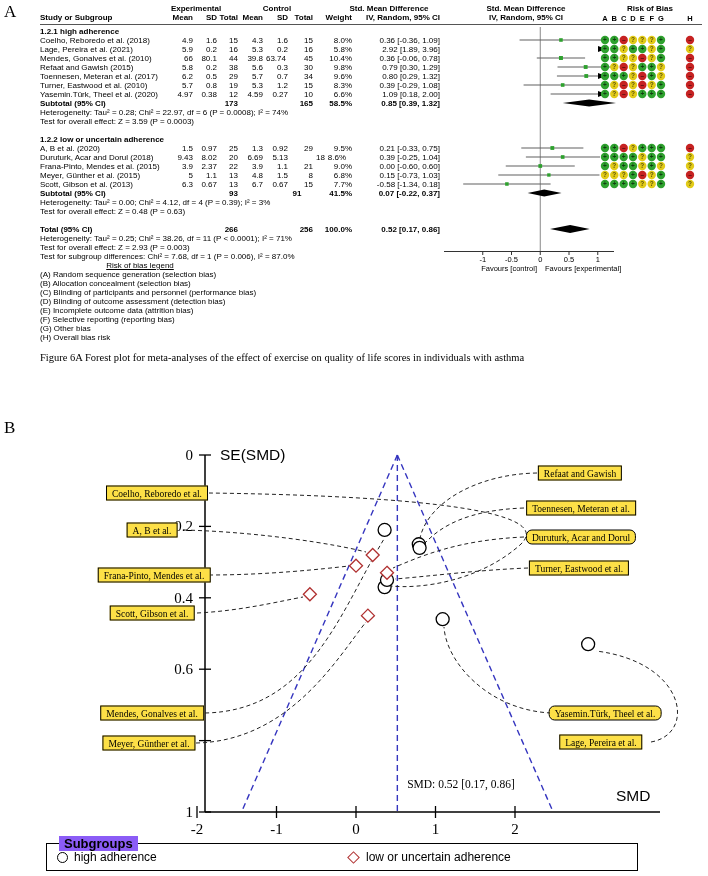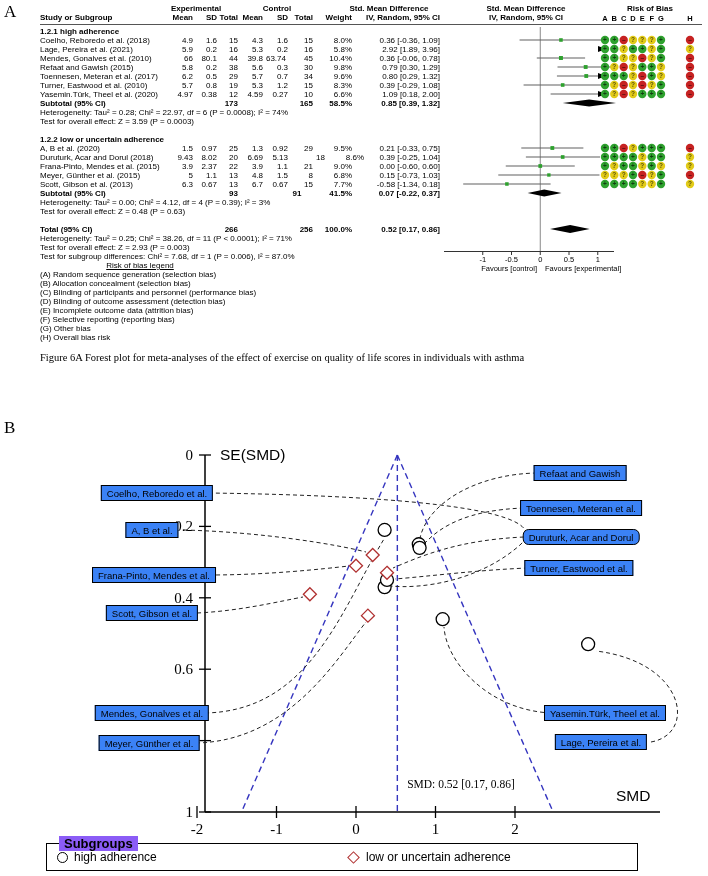--- a/index.html
+++ b/index.html
@@ -8,21 +8,21 @@
   .t{position:absolute;font-size:8px;line-height:9px;white-space:nowrap}
   .t.b{font-weight:bold}
   .t.r{text-align:right}
   .t.c{text-align:center}
   .t.u{text-decoration:underline}
   .panel-label{position:absolute;font-family:"Liberation Serif",serif;font-size:17px;font-weight:400}
   #caption{position:absolute;left:40px;top:352px;font-family:"Liberation Serif",serif;font-size:10.5px;white-space:nowrap}
   #rule{position:absolute;left:40px;top:24px;width:662px;height:1px;background:#555}
   svg{position:absolute;left:0;top:0}
   #svgB{top:410px}
-  .box-label{position:absolute;transform:translate(-50%,-50%);border:1px solid #000;background:#3b82f6;padding:2px 5px 1px 5px;font-family:Liberation Sans, sans-serif;font-size:9.5px;white-space:nowrap;z-index:3}
+  .box-label{position:absolute;transform:translate(-50%,-50%);border:1px solid #000;background:#fde047;padding:2px 5px 1px 5px;font-family:Liberation Serif, serif;font-size:9.5px;white-space:nowrap;z-index:3}
   #smd-note{position:absolute;transform:translate(-50%,-50%);font-family:"Liberation Serif",serif;font-size:11.5px;white-space:nowrap}
   #legend{position:absolute;left:46px;top:843px;width:592px;height:28px;border:1.5px solid #000}
   #legend .legend-title{position:absolute;top:-8px;left:12px;background:#8b5cf6;padding:0 5px;font-weight:bold;font-size:13px}
   .legend-item{position:absolute;top:6px;font-size:12px;white-space:nowrap}
   .legend-item .mk-circle{display:inline-block;width:11px;height:11px;border:1.5px solid #000;border-radius:50%;vertical-align:-2px;margin-right:6px}
   .legend-item .mk-diamond{display:inline-block;width:9px;height:9px;border:1.5px solid #b03030;transform:rotate(45deg);vertical-align:-1px;margin:0 8px 0 2px}
 </style>
 </head>
 <body>
 
@@ -122,21 +122,21 @@
     <div class="t r" style="left: 281px; top: 144px; width: 32px;">29</div>
     <div class="t r" style="left: 310px; top: 144px; width: 42px;">9.5%</div>
     <div class="t r" style="left: 330px; top: 144px; width: 110px;">0.21 [-0.33, 0.75]</div>
     <div class="t" style="left: 40px; top: 153px; width: 172px;">Duruturk, Acar and Dorul (2018)</div>
     <div class="t r" style="left: 153px; top: 153px; width: 40px;">9.43</div>
     <div class="t r" style="left: 181px; top: 153px; width: 36px;">8.02</div>
     <div class="t r" style="left: 206px; top: 153px; width: 32px;">20</div>
     <div class="t r" style="left: 223px; top: 153px; width: 40px;">6.69</div>
     <div class="t r" style="left: 248px; top: 153px; width: 40px;">5.13</div>
     <div class="t r" style="left: 281px; top: 153px; width: 44px;">18</div>
-    <div class="t r" style="left: 322px; top: 153px; width: 42px;">8.6%</div>
+    <div class="t r" style="left: 304px; top: 153px; width: 42px;">8.6%</div>
     <div class="t r" style="left: 330px; top: 153px; width: 110px;">0.39 [-0.25, 1.04]</div>
     <div class="t" style="left: 40px; top: 162px; width: 172px;">Frana-Pinto, Mendes et al. (2015)</div>
     <div class="t r" style="left: 153px; top: 162px; width: 40px;">3.9</div>
     <div class="t r" style="left: 181px; top: 162px; width: 36px;">2.37</div>
     <div class="t r" style="left: 206px; top: 162px; width: 32px;">22</div>
     <div class="t r" style="left: 223px; top: 162px; width: 40px;">3.9</div>
     <div class="t r" style="left: 248px; top: 162px; width: 40px;">1.1</div>
     <div class="t r" style="left: 281px; top: 162px; width: 32px;">21</div>
     <div class="t r" style="left: 310px; top: 162px; width: 42px;">9.0%</div>
     <div class="t r" style="left: 330px; top: 162px; width: 110px;">0.00 [-0.60, 0.60]</div>
@@ -508,21 +508,21 @@
     <div class="box-label" style="left: 157px; top: 493px;">Coelho, Reboredo et al.</div>
     <div class="box-label" style="left: 152px; top: 530px;">A, B et al.</div>
     <div class="box-label" style="left: 154px; top: 575px;">Frana-Pinto, Mendes et al.</div>
     <div class="box-label" style="left: 152px; top: 613px;">Scott, Gibson et al.</div>
     <div class="box-label" style="left: 152px; top: 713px;">Mendes, Gonalves et al.</div>
     <div class="box-label" style="left: 149px; top: 743px;">Meyer, Günther et al.</div>
     <div class="box-label" style="left: 580px; top: 473px;">Refaat and Gawish</div>
     <div class="box-label" style="left: 581px; top: 508px;">Toennesen, Meteran et al.</div>
     <div class="box-label" style="left: 581px; top: 537px; border-radius: 6px;">Duruturk, Acar and Dorul</div>
     <div class="box-label" style="left: 579px; top: 568px;">Turner, Eastwood et al.</div>
-    <div class="box-label" style="left: 605px; top: 713px;">Yasemin.Türk, Theel et al.</div>
+    <div class="box-label" style="left: 605px; top: 713px; border-radius: 6px;">Yasemin.Türk, Theel et al.</div>
     <div class="box-label" style="left: 601px; top: 742px;">Lage, Pereira et al.</div>
   </div>
 <div id="smd-note" style="left:461px;top:784px">SMD: 0.52 [0.17, 0.86]</div>
 
 <div id="legend">
   <span class="legend-title">Subgroups</span>
   <span class="legend-item" style="left:10px"><span class="mk-circle"></span><span>high adherence</span></span>
   <span class="legend-item" style="left:300px"><span class="mk-diamond"></span><span>low or uncertain adherence</span></span>
 </div>
 

